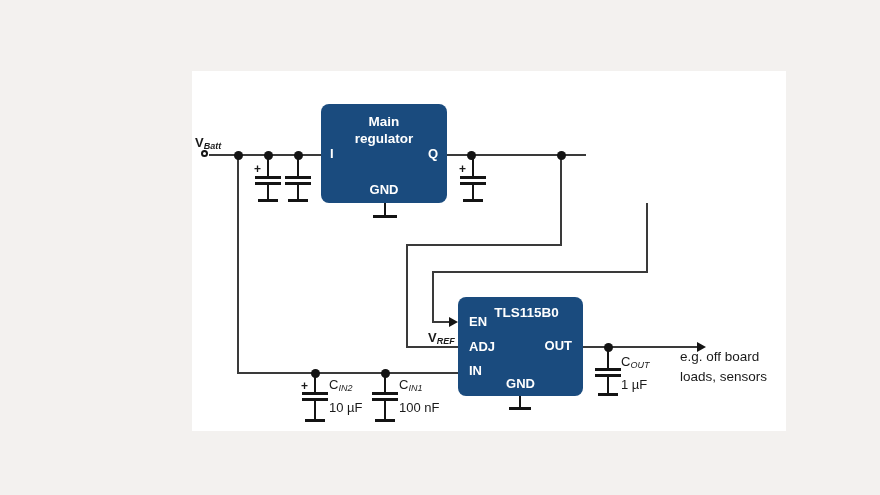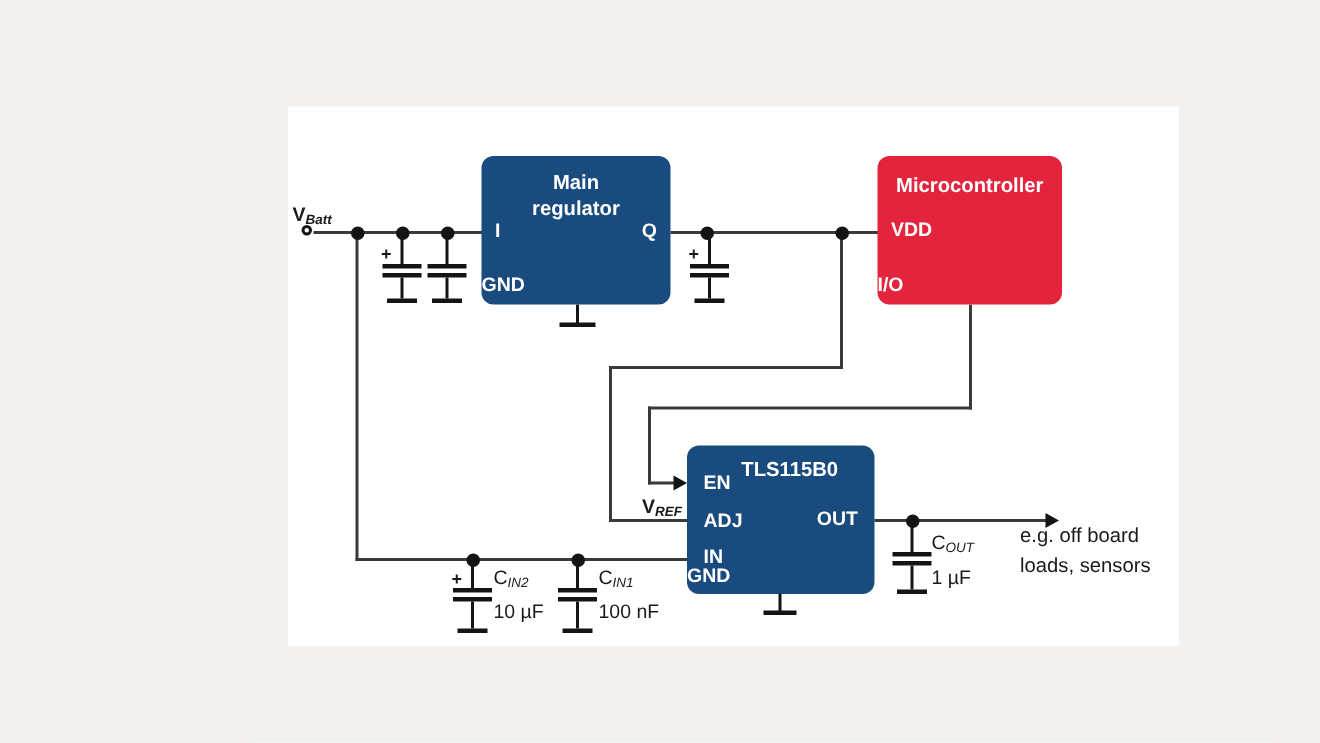--- a/index.html
+++ b/index.html
@@ -17,21 +17,21 @@
     position:absolute; left:200px; top:78px;
     font-size:15.5px; font-weight:bold; letter-spacing:.1px;
   }
   
   .block { position:absolute; border-radius:8px; color:#fff;padding-left:16px; }
   .block.blue { background:var(--block-blue,#1A4B7E); }
   .block.red  { background:var(--block-red,#E3243C); }
   .block .btitle { position:absolute; left:0; right:0; text-align:center;
     font-weight:bold; font-size:13.5px; line-height:17px; }
   .pin { position:absolute; font-weight:bold; font-size:13px; line-height:14px; }
-  .pin.center { left:0; right:0; text-align:left; }
+  .pin.center { left:0; right:0; text-align:center; }
   
   .wire { position:absolute; background:var(--wire,#3A3A3A); }
   .dot { position:absolute; width:9px; height:9px; border-radius:50%; background:#141414; }
   .terminal { position:absolute; width:7px; height:7px; border:2px solid #141414;
     border-radius:50%; background:#fff; }
   .plate { position:absolute; height:3px; background:#141414; }
   .stub { position:absolute; width:2px; background:#141414; }
   .gndbar { position:absolute; height:3px; background:#141414; }
   .arrow-right { position:absolute; width:0; height:0;
     border-top:5.5px solid transparent; border-bottom:5.5px solid transparent;
@@ -138,25 +138,20 @@
   <div class="block blue" style="left:321px;top:104px;width:126px;height:99px">
     <div class="btitle" style="top:9px">
       <div>Main</div>
       <div>regulator</div>
     </div>
     <div class="pin" style="left:9px;top:43px">I</div>
     <div class="pin" style="right:9px;top:43px">Q</div>
     <div class="pin center" style="bottom:6px">GND</div>
   </div>
 
-  <div class="block red" style="left:585px;top:104px;width:123px;height:99px">
-    <div class="btitle" style="top:11px">Microcontroller</div>
-    <div class="pin" style="left:9px;top:42px">VDD</div>
-    <div class="pin center" style="bottom:6px">I/O</div>
-  </div>
 
   <div class="block blue" style="left:458px;top:297px;width:125px;height:99px">
     <div class="btitle" style="top:7px;padding-left:12px">TLS115B0</div>
     <div class="pin" style="left:11px;top:18px">EN</div>
     <div class="pin" style="left:11px;top:43px">ADJ</div>
     <div class="pin" style="left:11px;top:67px">IN</div>
     <div class="pin" style="right:11px;top:42px">OUT</div>
     <div class="pin center" style="bottom:5px">GND</div>
   </div>
 

